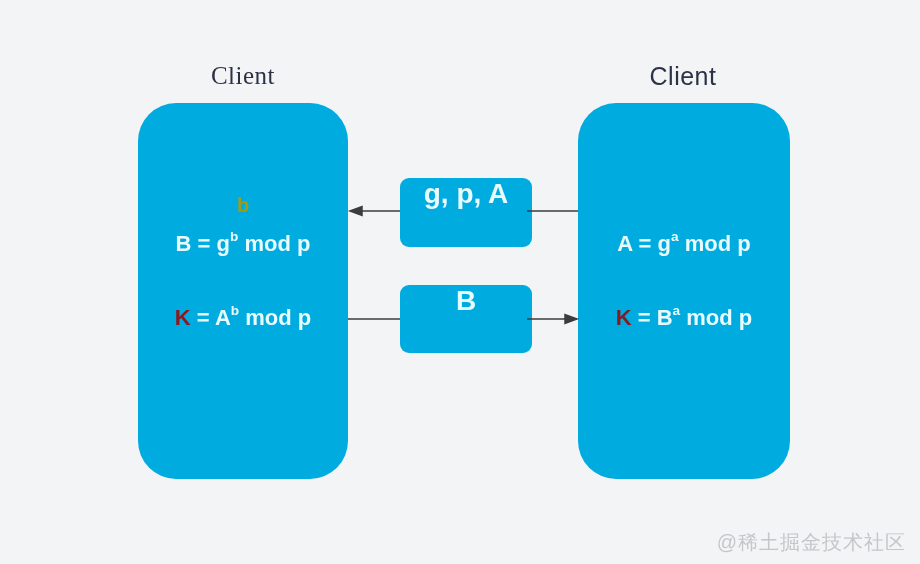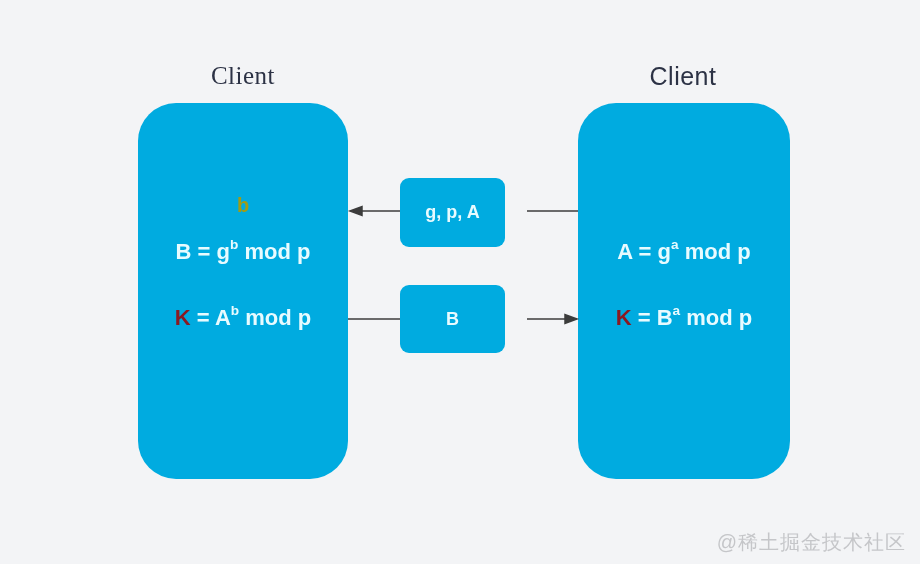--- a/index.html
+++ b/index.html
@@ -47,46 +47,45 @@
     position: absolute;
     left: 0;
     width: 100%;
     text-align: center;
     color: var(--formula-color);
     font-weight: bold;
     font-size: 22px;
     white-space: pre;
   }
   .row-secret { top: 91px; font-size: 20px; }
-  .row-f1 { top: 136px; }
+  .row-f1 { top: 128px; }
   .row-f2 { top: 202px; }
 
   .secret-char { color: var(--secret-color); }
   .key-char { color: var(--key-color); }
 
   .row sup {
     font-size: 0.62em;
     position: relative;
     top: -0.15em;
     vertical-align: super;
     line-height: 0;
   }
 
   .msg-box {
     position: absolute;
     left: 400px;
-    width: 105px;
+    width: 132px;
     background: var(--box-fill);
     border-radius: 9px;
     display: flex;
-    align-items: center;
     justify-content: center;
     color: var(--formula-color);
     font-weight: bold;
-    font-size: 18px;
+    font-size: 28px;
   }
   .msg1 { top: 178px; height: 69px; }
   .msg2 { top: 285px; height: 68px; }
 
   .connectors {
     position: absolute;
     left: 0; top: 0;
     width: 920px; height: 564px;
     pointer-events: none;
   }

